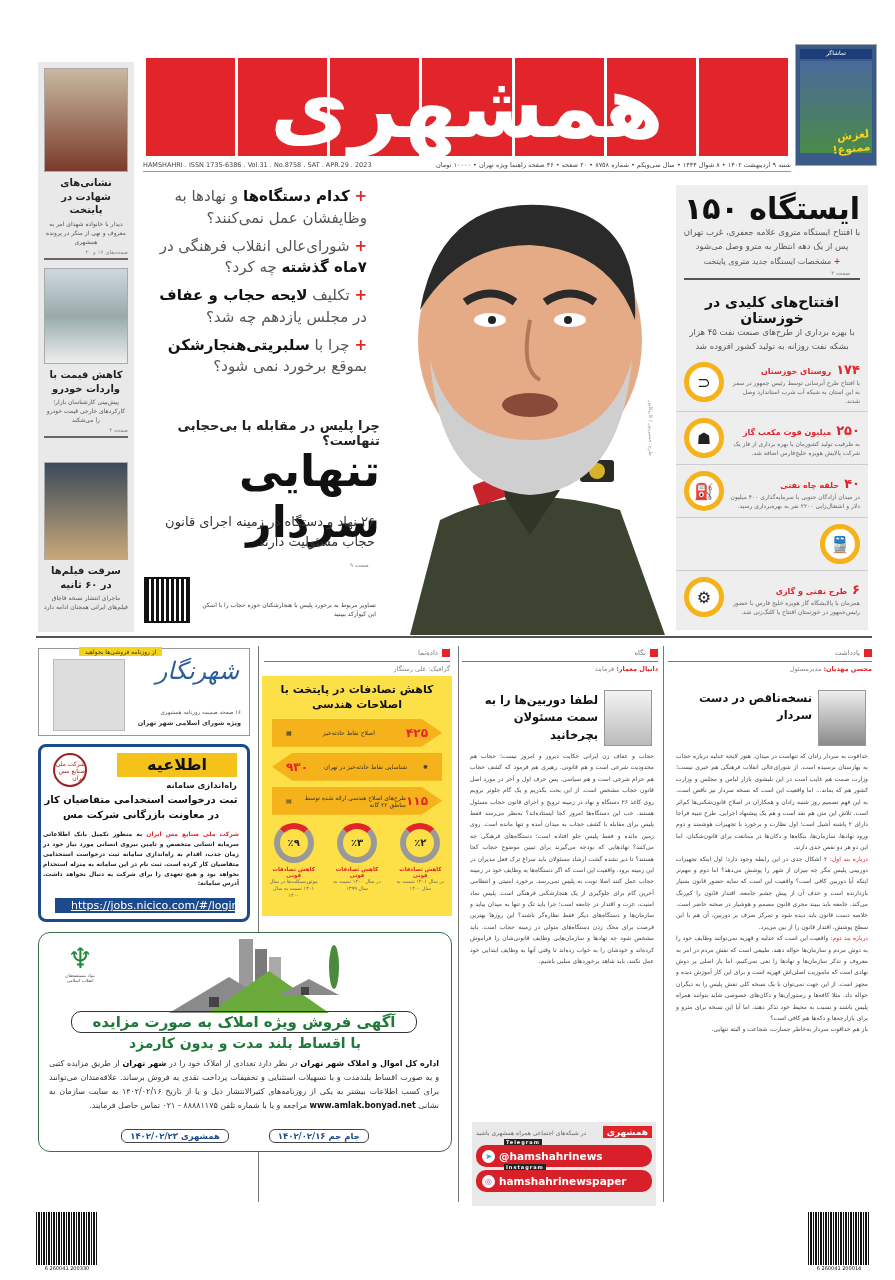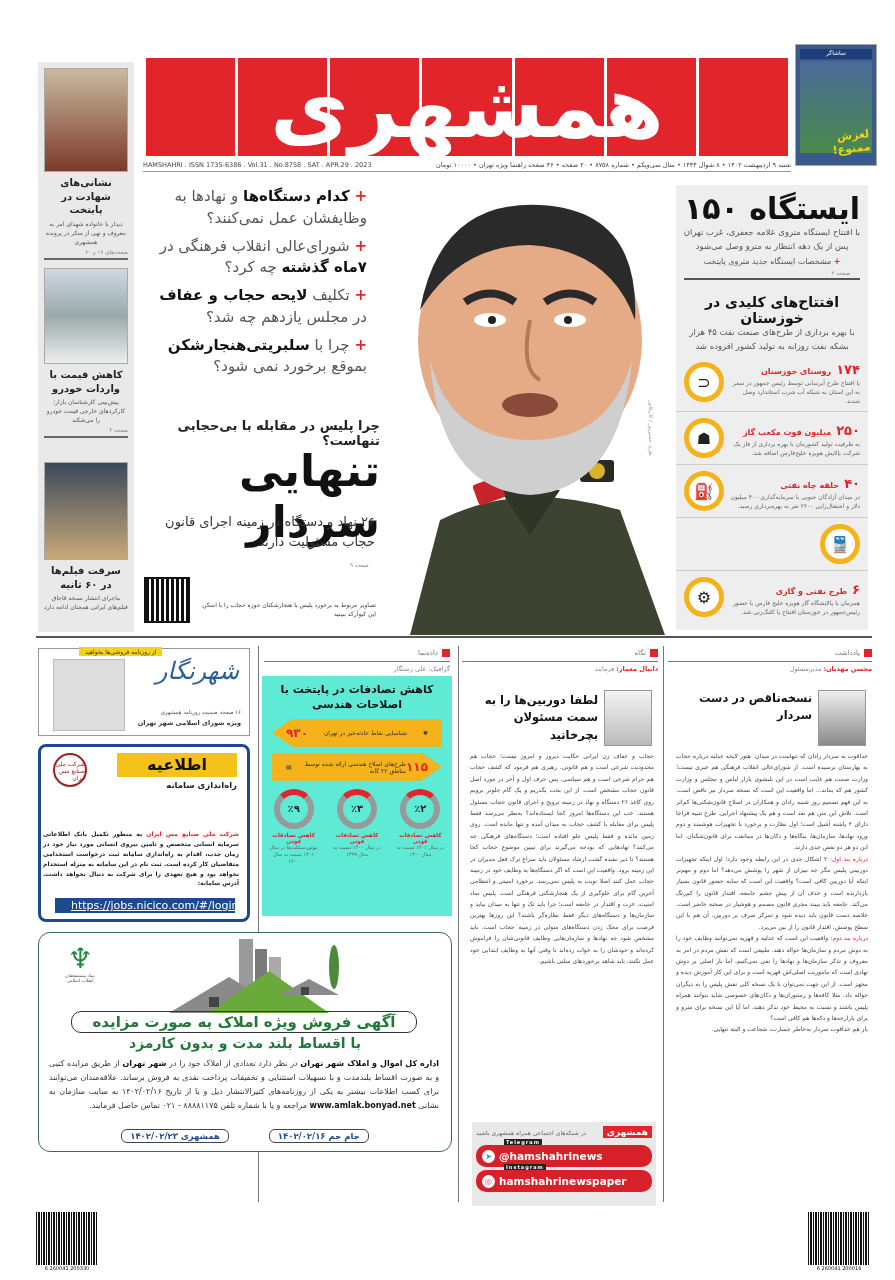--- a/index.html
+++ b/index.html
@@ -47,21 +47,21 @@
   #caricature{left:380px;top:190px;width:290px;height:445px}
   
   #hr1{left:36px;top:636px;width:836px;height:2px;background:#555}
   
   .sec-head{position:absolute;top:644px;height:18px;border-bottom:1.5px solid #777;font-size:7px;color:#777;display:flex;align-items:center;gap:4px}
   .sec-head .sq{width:8px;height:8px;background:#e1252b;display:inline-block}
   .byline{position:absolute;top:665px;font-size:6.5px;color:#888}
   .byline b{color:#e1252b}
   .vline{position:absolute;width:1px;background:#777}
   
-  #info{left:262px;top:676px;width:190px;height:240px;background:#5eead4}
+  #info{left:262px;top:676px;width:190px;height:240px;background:#fde047}
   #info h4{font-size:11px;text-align:center;line-height:1.4;margin-top:6px;color:#111}
   .arrow{position:relative;height:28px;margin:6px 10px;background:#f5b21b;display:flex;align-items:center;justify-content:space-between;padding:0 14px;font-size:6px;color:#333}
   .arrow.r{clip-path:polygon(0 0,88% 0,100% 50%,88% 100%,0 100%)}
   .arrow.l{clip-path:polygon(12% 0,100% 0,100% 100%,12% 100%,0 50%)}
   .arrow .n{color:#e1252b;font-weight:bold;font-size:12px}
   .donuts{display:flex;justify-content:space-around;margin-top:8px}
   .donut{width:48px;text-align:center}
   .ring{width:40px;height:40px;border-radius:50%;border:6px solid #999;margin:0 auto;display:flex;align-items:center;justify-content:center;font-size:10px;font-weight:bold;border-top-color:#e1252b}
   .dl{font-size:5.5px;color:#e1252b;font-weight:bold;margin-top:3px}
   .dd{font-size:5px;color:#666;line-height:1.4}
@@ -236,20 +236,25 @@
     <span>یادداشت</span>
   </div>
 <div class="byline" style="left:668px;width:204px;text-align:right"><b>محسن مهدیان:</b> <span>مدیرمسئول</span></div>
 
 <div class="vline" style="left:258px;top:646px;height:556px"></div>
 <div class="vline" style="left:458px;top:646px;height:556px"></div>
 <div class="vline" style="left:663px;top:646px;height:556px"></div>
 
 <div id="info" class="abs">
   <h4>کاهش تصادفات در پایتخت با اصلاحات هندسی</h4>
+  <div class="arrow r">
+      <span class="n">۴۲۵</span>
+      <span>اصلاح نقاط حادثه‌خیز</span>
+      <span>▦</span>
+    </div>
   <div class="arrow l">
       <span>✺</span>
       <span>شناسایی نقاط حادثه‌خیز در تهران</span>
       <span class="n">۹۳۰</span>
     </div>
   <div class="arrow r">
       <span class="n">۱۱۵</span>
       <span>طرح‌های اصلاح هندسی ارائه شده توسط مناطق ۲۲ گانه</span>
       <span>▤</span>
     </div>
@@ -307,20 +312,21 @@
   <div class="thumb"></div>
   <div class="brand">شهرنگار</div>
   <div class="c1">۱۶ صفحه ضمیمه روزنامه همشهری</div>
   <div class="c2">ویژه شورای اسلامی شهر تهران</div>
 </div>
 
 <div id="notice" class="abs">
   <div class="title">اطلاعیه</div>
   <div class="logo">شرکت ملی صنایع مس ایران</div>
   <div class="h1">راه‌اندازی سامانه</div>
+  <div class="h2">ثبت درخواست استخدامی متقاضیان کار در معاونت بازرگانی شرکت مس</div>
   <div class="body"><span>شرکت ملی صنایع مس ایران</span><b> به منظور تکمیل بانک اطلاعاتی سرمایه انسانی متخصص و تامین نیروی انسانی مورد نیاز خود در زمان جذب، اقدام به راه‌اندازی سامانه ثبت درخواست استخدامی متقاضیان کار کرده است. ثبت نام در این سامانه به منزله استخدام نخواهد بود و هیچ تعهدی را برای شرکت به دنبال نخواهد داشت. آدرس سامانه:</b></div>
   <div class="url">https://jobs.nicico.com/#/login</div>
 </div>
 
 <div id="auction" class="abs">
   <div class="bonyad">
       <div class="m">♆</div>
       <div class="s">بنیاد مستضعفان انقلاب اسلامی</div>
     </div>
   <svg class="city" viewBox="0 0 180 78">

